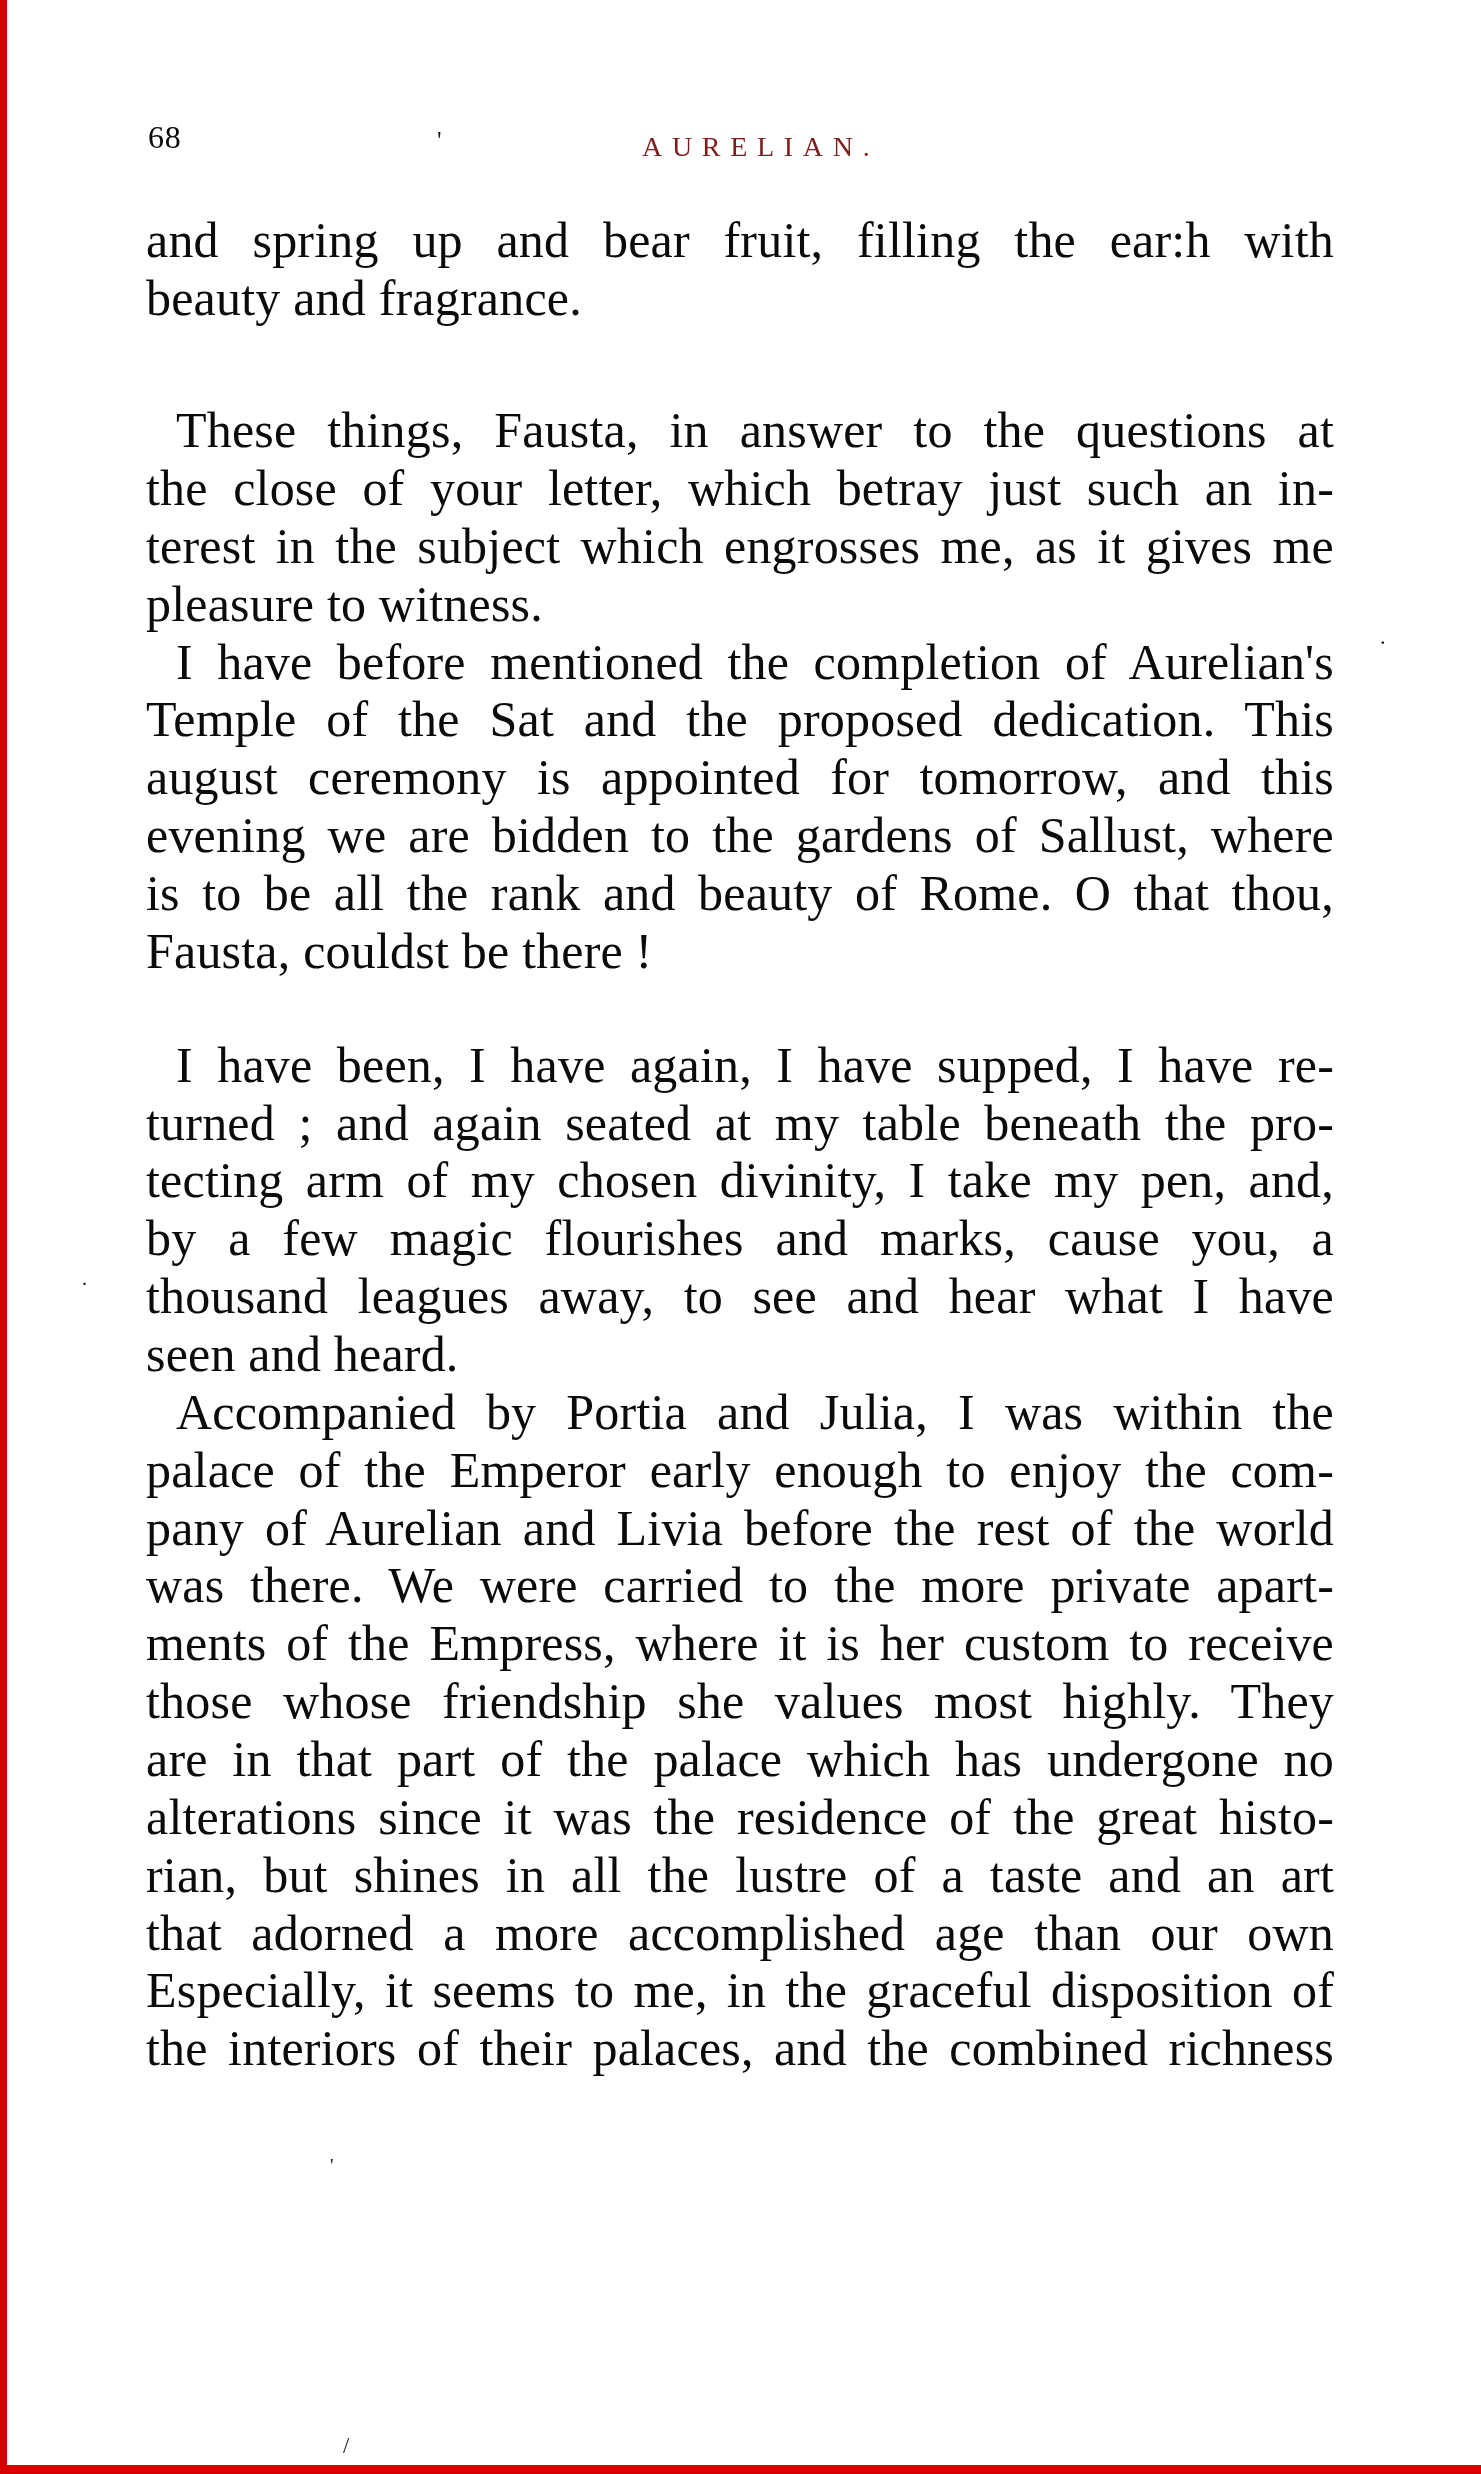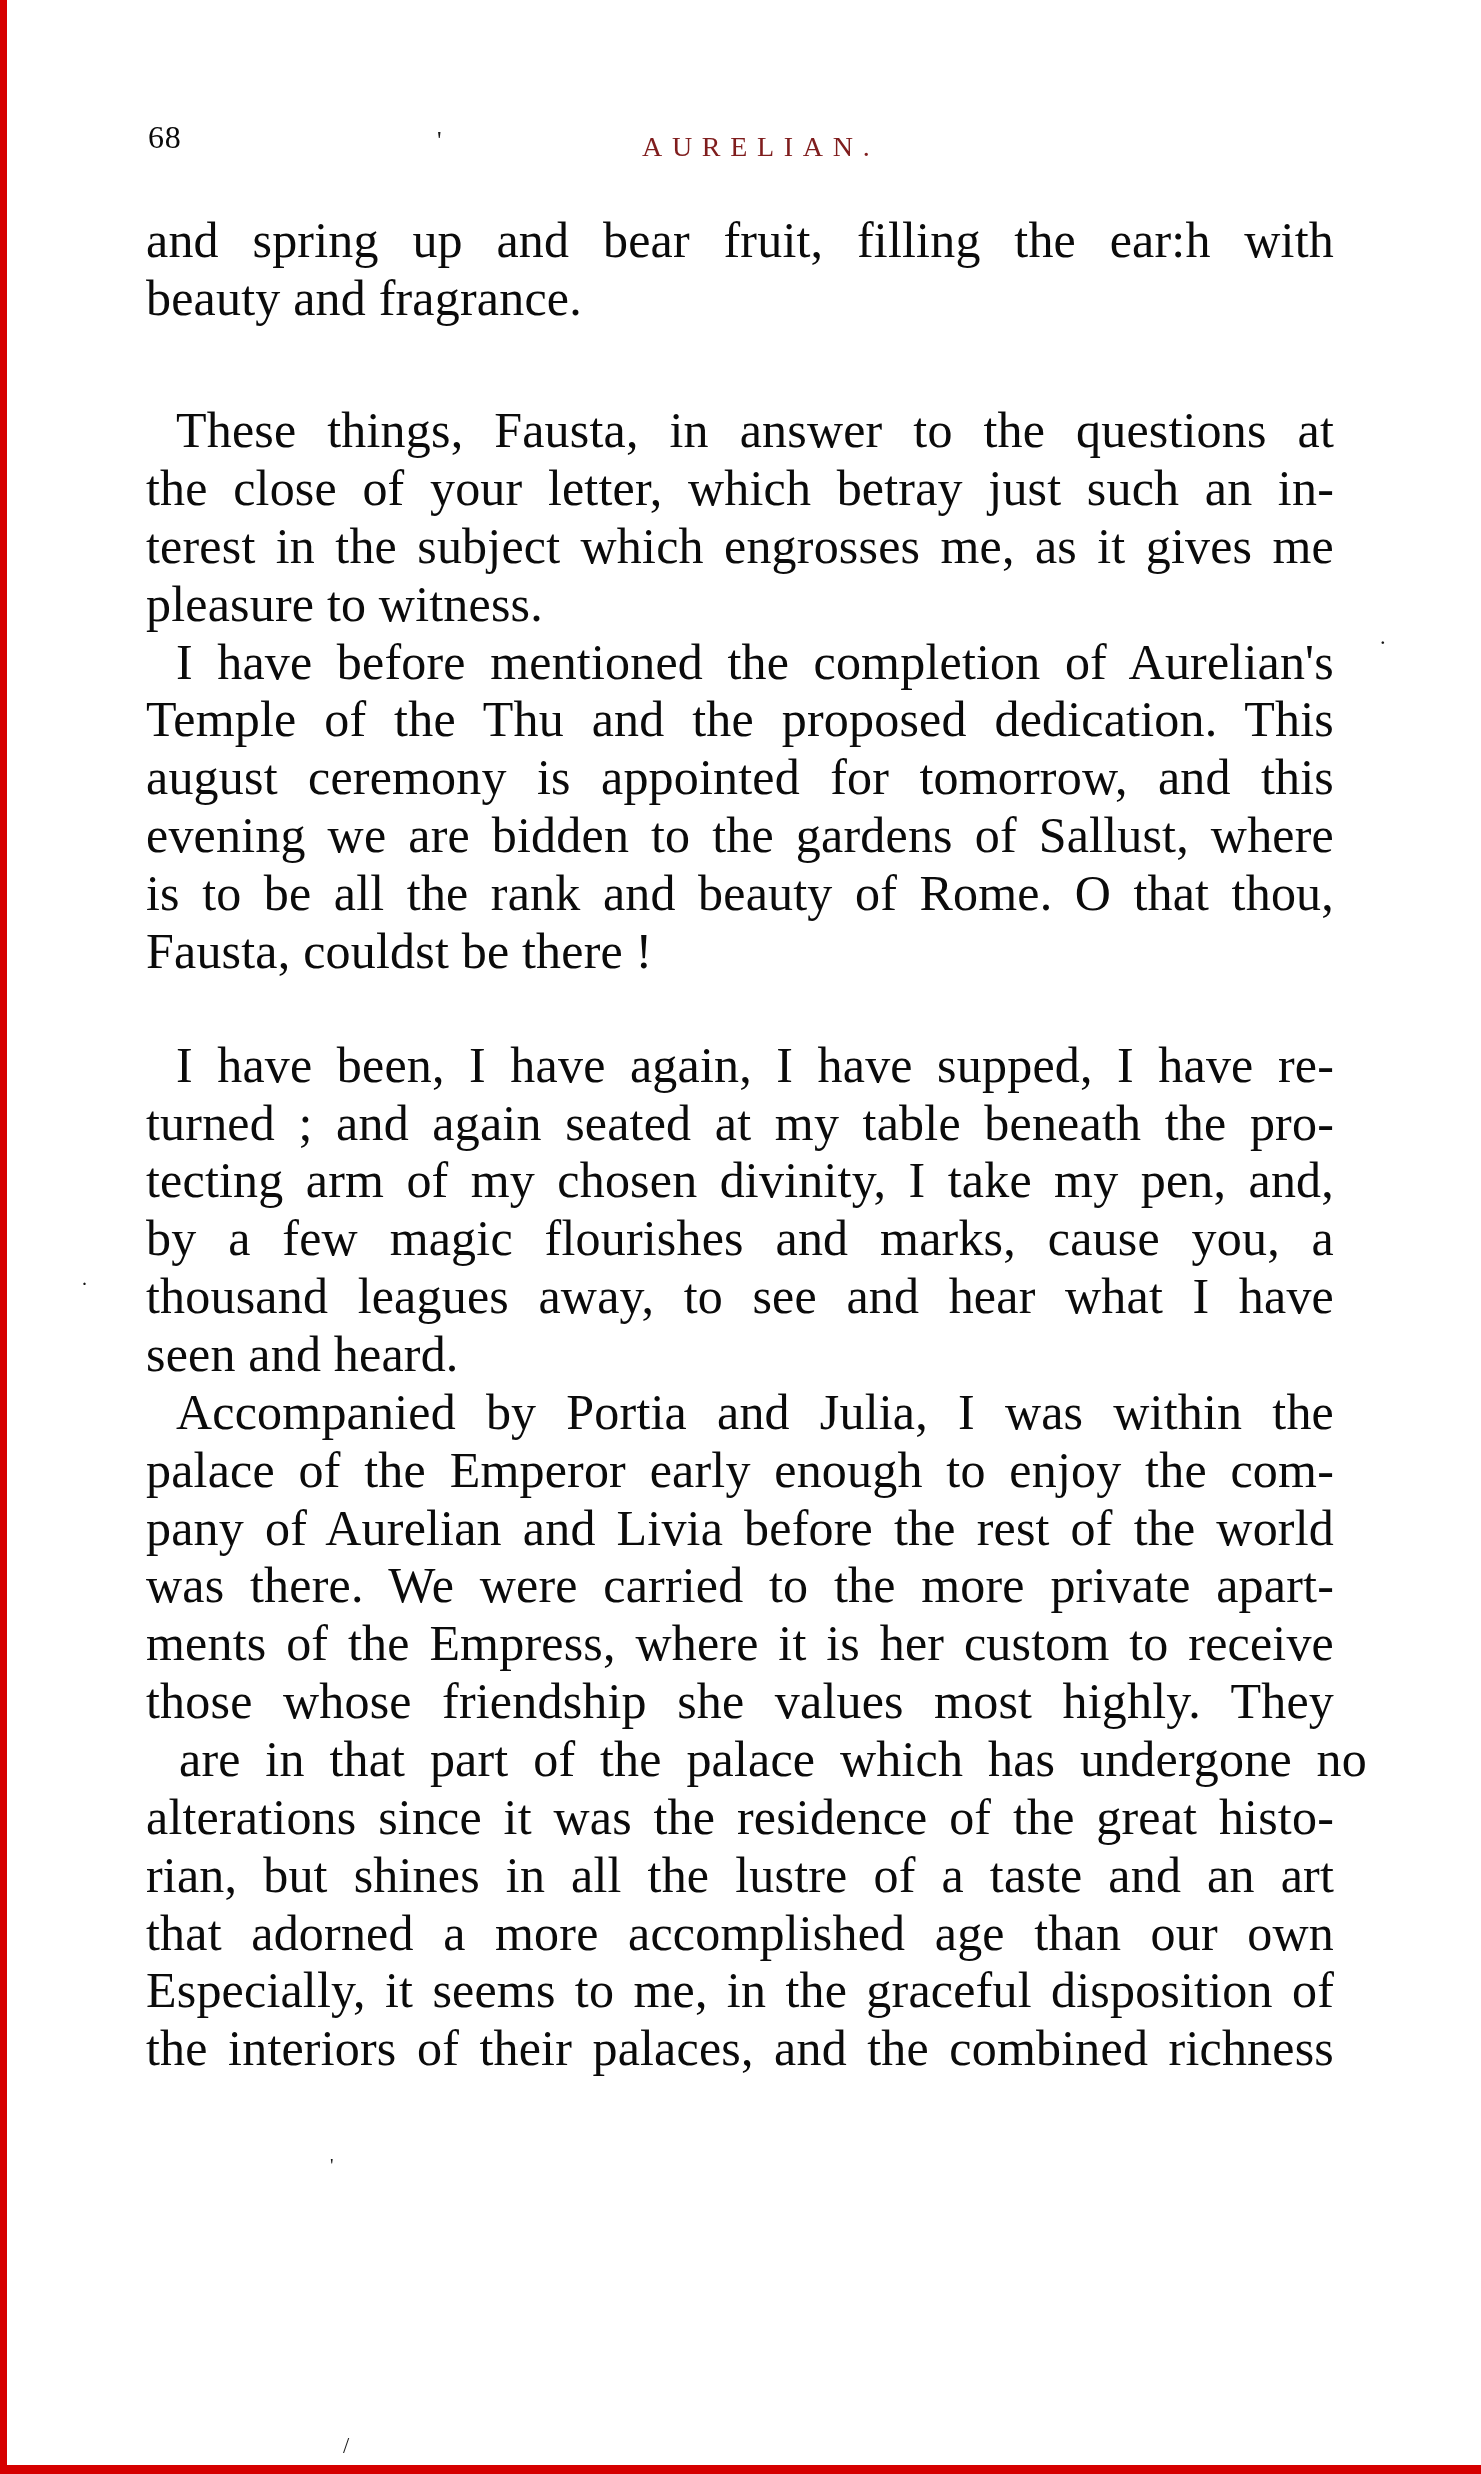--- a/index.html
+++ b/index.html
@@ -60,38 +60,38 @@
   <div class="runhead">AURELIAN.</div>
 
   <div class="textblock" id="text-block">
       <div class="line just" style="top: 213px;">and spring up and bear fruit, filling the ear:h with</div>
       <div class="line" style="top: 271px;">beauty and fragrance.</div>
       <div class="line just ind" style="top: 403px;">These things, Fausta, in answer to the questions at</div>
       <div class="line just" style="top: 461px;">the close of your letter, which betray just such an in-</div>
       <div class="line just" style="top: 519px;">terest in the subject which engrosses me, as it gives me</div>
       <div class="line" style="top: 577px;">pleasure to witness.</div>
       <div class="line just ind" style="top: 635px;">I have before mentioned the completion of Aurelian's</div>
-      <div class="line just" style="top: 692px;">Temple of the Thu and the proposed dedication.  This</div>
+      <div class="line just" style="top: 692px;">Temple of the Sat and the proposed dedication.  This</div>
       <div class="line just" style="top: 750px;">august ceremony is appointed for tomorrow, and this</div>
       <div class="line just" style="top: 808px;">evening we are bidden to the gardens of Sallust, where</div>
       <div class="line just" style="top: 866px;">is to be all the rank and beauty of Rome.  O that thou,</div>
       <div class="line" style="top: 924px;">Fausta, couldst be there !</div>
       <div class="line just ind" style="top: 1038px;">I have been, I have again, I have supped, I have re-</div>
       <div class="line just" style="top: 1096px;">turned ; and again seated at my table beneath the pro-</div>
       <div class="line just" style="top: 1153px;">tecting arm of my chosen divinity, I take my pen, and,</div>
       <div class="line just" style="top: 1211px;">by a few magic flourishes and marks, cause you, a</div>
       <div class="line just" style="top: 1269px;">thousand leagues away, to see and hear what I have</div>
       <div class="line" style="top: 1327px;">seen and heard.</div>
       <div class="line just ind" style="top: 1385px;">Accompanied by Portia and Julia, I was within the</div>
       <div class="line just" style="top: 1501px;">pany of Aurelian and Livia before the rest of the world</div>
       <div class="line just" style="top: 1443px;">palace of the Emperor early enough to enjoy the com-</div>
       <div class="line just" style="top: 1558px;">was there.  We were carried to the more private apart-</div>
       <div class="line just" style="top: 1616px;">ments of the Empress, where it is her custom to receive</div>
       <div class="line just" style="top: 1674px;">those whose friendship she values most highly.  They</div>
-      <div class="line just" style="top: 1732px; margin-left: 33px;">are in that part of the palace which has undergone no</div>
+      <div class="line just" style="top: 1732px;">are in that part of the palace which has undergone no</div>
       <div class="line just" style="top: 1790px;">alterations since it was the residence of the great histo-</div>
       <div class="line just" style="top: 1848px;">rian, but shines in all the lustre of a taste and an art</div>
       <div class="line just" style="top: 1906px;">that adorned a more accomplished age than our own</div>
       <div class="line just" style="top: 1963px;">Especially, it seems to me, in the graceful disposition of</div>
       <div class="line just" style="top: 2021px;">the interiors of their palaces, and the combined richness</div>
       <span class="artifact" style="left: 437px; top: 128px; font-size: 25.4px;">'</span>
       <span class="artifact" style="left: 1380px; top: 626px; font-size: 22.4px;">.</span>
       <span class="artifact" style="left: 81px; top: 1274px; font-size: 21px;">·</span>
       <span class="artifact" style="left: 330px; top: 2156px; font-size: 19.4px;">'</span>
       <span class="artifact" style="left: 343px; top: 2435px; font-size: 22.4px;">/</span>

